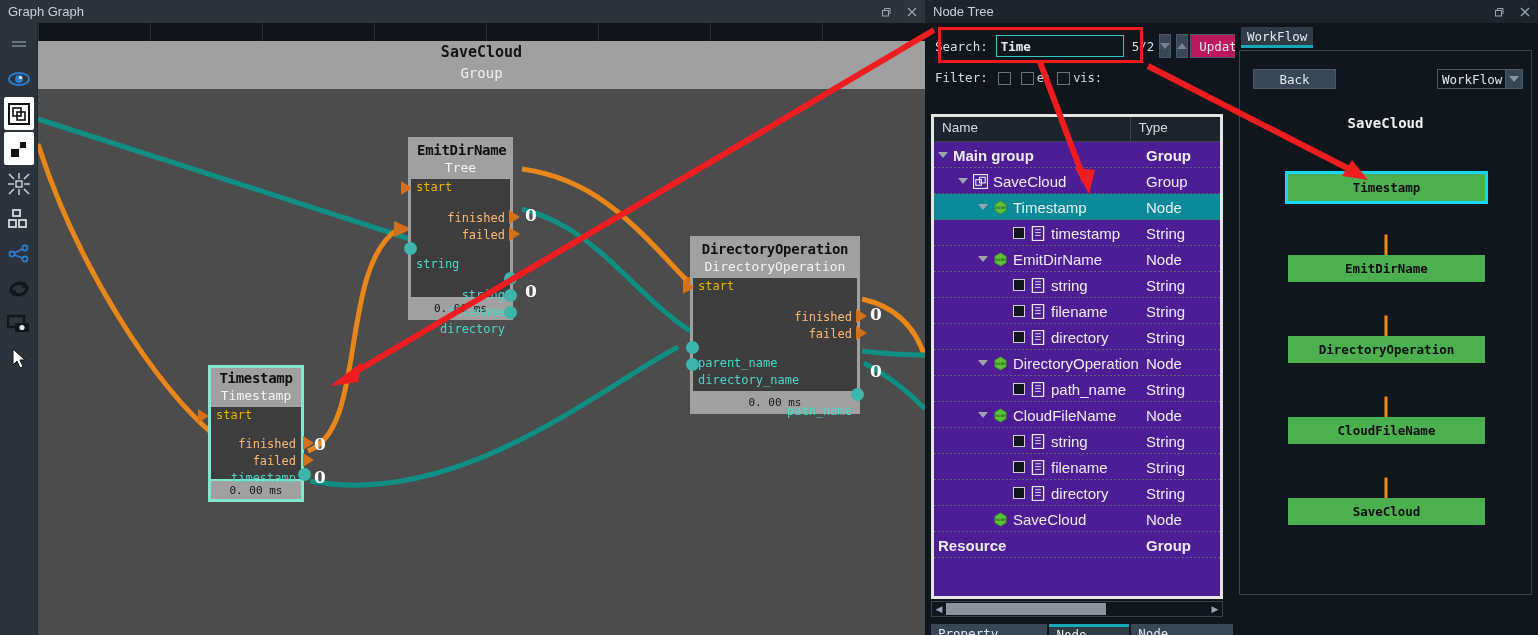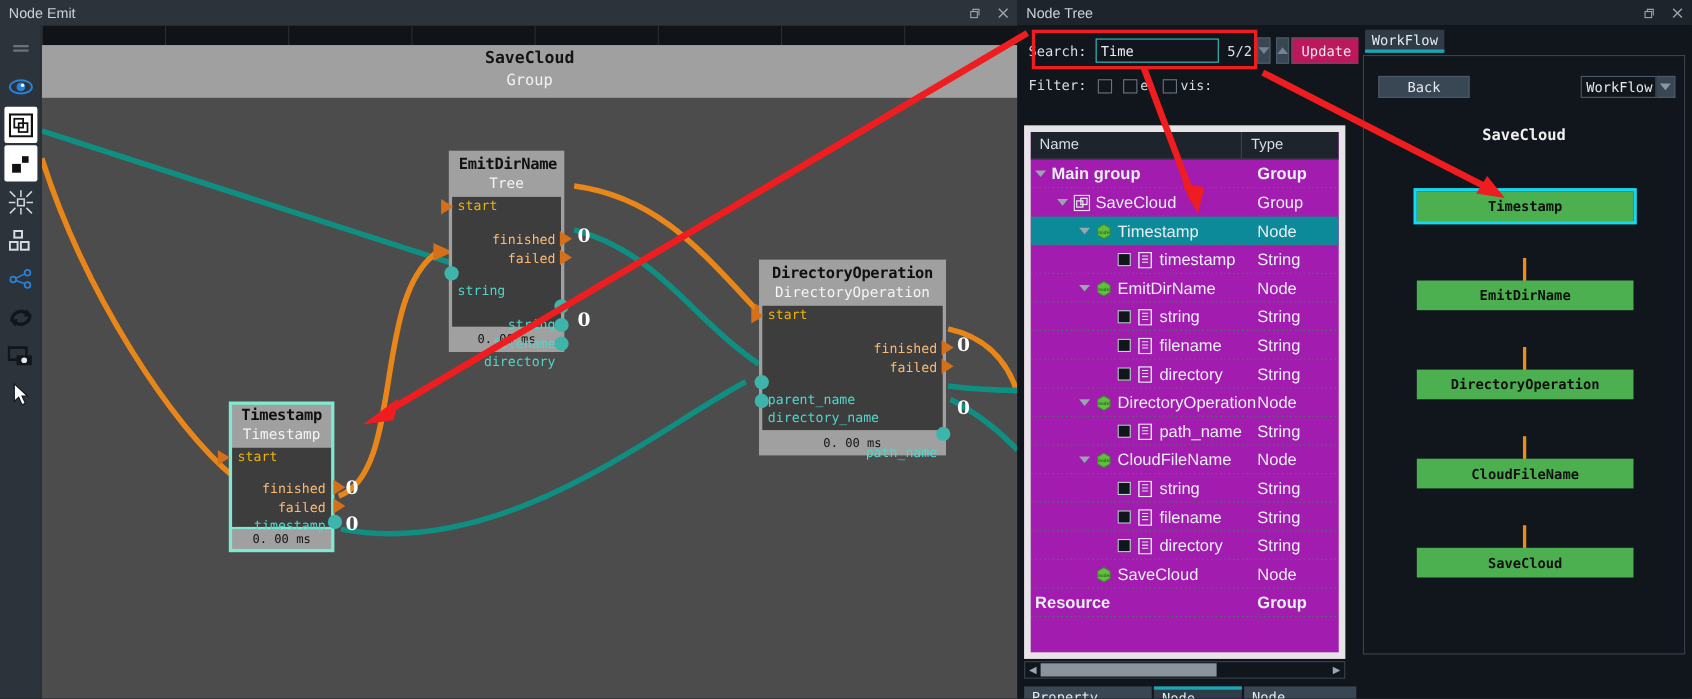--- a/index.html
+++ b/index.html
@@ -72,39 +72,39 @@
   .rt-titlebar { height: 23px; background: #1d242c; display:flex; align-items:center; padding-left:8px; color:#c8d2dc; font-size:13px; }
   .rt-titlebar .spacer { flex: 1; }
 
   .rt-body { position:absolute; left:0; top:23px; width:613px; height:612px; display:flex; }
   .rt-left { width: 310px; height: 612px; background:#11161c; padding: 6px 4px 0 6px; position: relative; }
   .rt-right { width: 303px; height: 612px; background:#11161c; position: relative; }
 
   .search-row { display:flex; align-items:center; height:24px; margin: 5px 0 0 4px; }
   .lbl { font-family:"DejaVu Sans Mono", monospace; font-size:12.5px; color:#d6dde4; }
   .search-input {
-    width: 112px; height: 22px; background:#11161c; border:1px solid #33c6c6;
+    width: 128px; height: 22px; background:#11161c; border:1px solid #33c6c6;
     color:#e8eef4; font-family:"DejaVu Sans Mono", monospace; font-size:12.5px;
-    padding: 0 4px; outline:none;
+    padding: 0 4px; outline:none;font-weight:bold;
   }
   .counter { font-family:"DejaVu Sans Mono", monospace; font-size:12.5px; color:#d6dde4; margin-left:8px; }
   .navbtn { width:20px; height:24px; background:#394653; border:1px solid #4b5a68; margin-left:5px; display:flex; align-items:center; justify-content:center; }
   .navbtn .ar { width:0;height:0;border-left:5px solid transparent;border-right:5px solid transparent; }
   .navbtn .down { border-top:6px solid #76828f; }
   .navbtn .up   { border-bottom:6px solid #76828f; }
   .update-btn {
     height:24px; background:#be185d; border:1px solid #4b5a68; color:#e2e8ee;
     font-family:"DejaVu Sans Mono", monospace; font-size:12.5px; padding:0 8px; margin-left:2px;
   }
 
   .filter-row { display:flex; align-items:flex-end; height:22px; margin: 5px 0 4px 4px; }
   .cbx { width:13px; height:13px; border:1px solid #6a7581; background:#11161c; margin-left:10px; }
   .fl-txt { font-family:"DejaVu Sans Mono", monospace; font-size:12px; color:#d6dde4; margin-left:3px; }
 
-  .tree-box { position:absolute; left:6px; top:91px; width:292px; height:485px; border:6px solid #e5e5e5; background:#a21caf; overflow:hidden; }
+  .tree-box { position:absolute; left:6px; top:91px; width:292px; height:485px; border:3px solid #e5e5e5; background:#4c1d95; overflow:hidden; }
   .tree-head { display:flex; height:25px; background:#1d242c; border-bottom:1px solid #39434e; }
   .tree-head .th { color:#d6dde4; font-size:13.5px; padding:3px 0 0 8px; }
   .th-name { width:200px; border-right:1px solid #39434e; }
   .th-type { width:91px; }
 
   .trow { position:relative; display:flex; align-items:center; height:26px; }
   .trow .tname { flex:1; display:flex; align-items:center; color:#e9eef3; font-size:15px; white-space:nowrap; }
   .trow .ttype { width:74px; color:#e9eef3; font-size:15px; text-align:left; }
   .trow.bold .tname, .trow.bold .ttype { font-weight:bold; }
   .trow.sel { background:#0d8a9a; }
@@ -151,21 +151,21 @@
   .anno-rect { position:absolute; border:3px solid #f01d20; }
 </style>
 </head>
 <body>
 
 <div class="app">
 
   <div class="panel-left">
 
     <div class="panel-title-bar">
-      <span>Node Emit</span>
+      <span>Graph Graph</span>
       <span class="spacer"></span>
       <span class="win-btn">
         <svg width="12" height="12" viewBox="0 0 12 12">
             <rect x="2.5" y="4.5" width="6" height="5.5" fill="none" stroke="#9aa5b1"></rect>
             <polyline points="4.5,4.5 4.5,2.5 10,2.5 10,8" fill="none" stroke="#9aa5b1"></polyline>
           </svg>
       </span>
       <span class="win-btn">
         <svg width="12" height="12" viewBox="0 0 12 12">
             <line x1="2" y1="2" x2="10" y2="10" stroke="#9aa5b1" stroke-width="1.3"></line>

